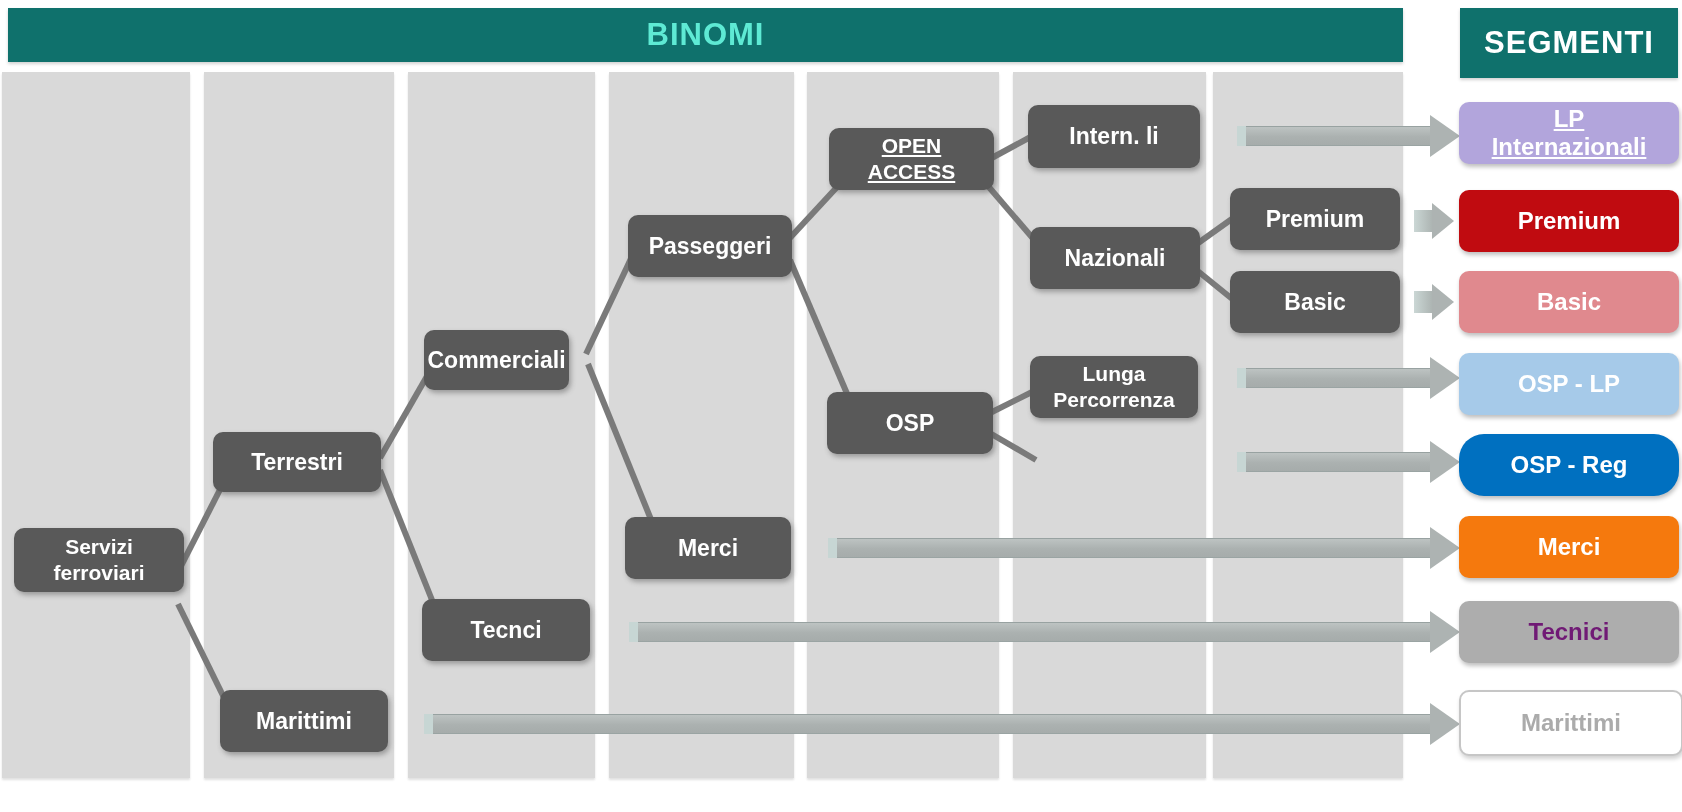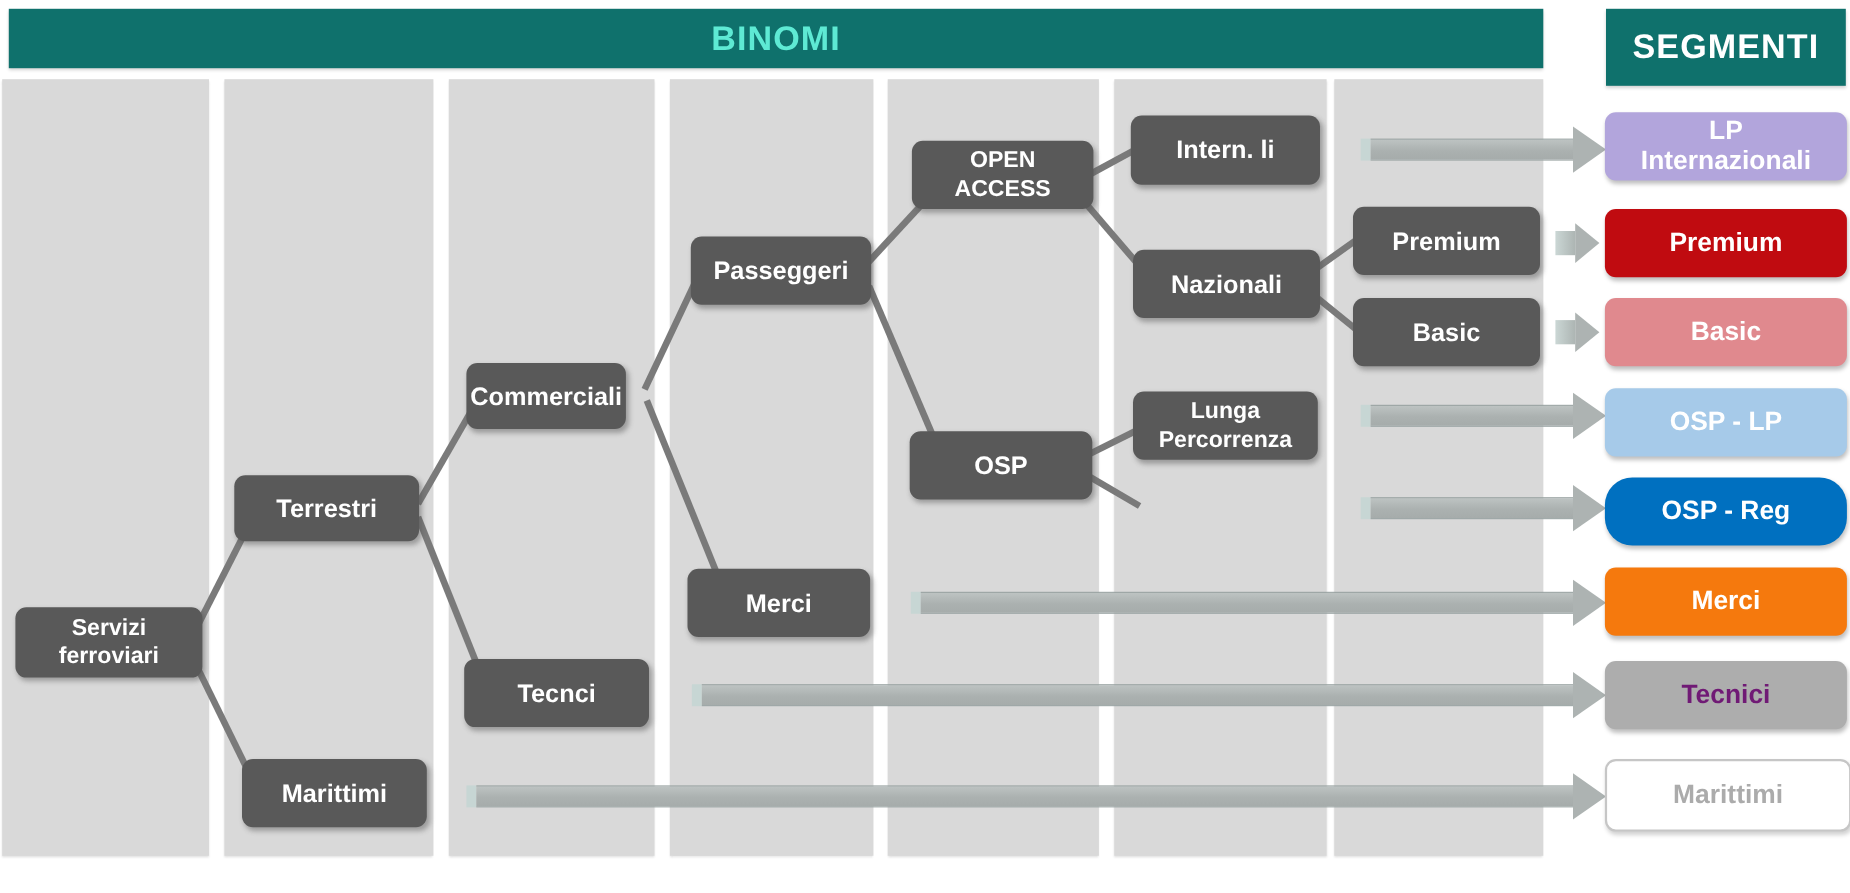--- a/index.html
+++ b/index.html
@@ -107,39 +107,39 @@
 
   <div class="arrow arrow-sm" style="left:1414px;top:203px;width:40px;height:36px">
     <div class="tail" style="top:7px"></div>
     <div class="head" style="left:18px;top:0"></div>
   </div>
   <div class="arrow arrow-sm" style="left:1414px;top:284px;width:40px;height:36px">
     <div class="tail" style="top:7px"></div>
     <div class="head" style="left:18px;top:0"></div>
   </div>
 
-  <div class="node two-line" style="left: 14px; top: 552px; width: 170px; height: 64px; background-color: rgb(89, 89, 89);">Servizi
+  <div class="node two-line" style="left: 14px; top: 528px; width: 170px; height: 64px; background-color: rgb(89, 89, 89);">Servizi
 ferroviari</div>
   <div class="node" style="left: 213px; top: 432px; width: 168px; height: 60px; background-color: rgb(89, 89, 89);">Terrestri</div>
   <div class="node" style="left: 220px; top: 690px; width: 168px; height: 62px; background-color: rgb(89, 89, 89);">Marittimi</div>
   <div class="node" style="left: 424px; top: 330px; width: 145px; height: 60px; background-color: rgb(89, 89, 89);">Commerciali</div>
   <div class="node" style="left: 422px; top: 599px; width: 168px; height: 62px; background-color: rgb(89, 89, 89);">Tecnci</div>
   <div class="node" style="left: 628px; top: 215px; width: 164px; height: 62px; background-color: rgb(89, 89, 89);">Passeggeri</div>
   <div class="node" style="left: 625px; top: 517px; width: 166px; height: 62px; background-color: rgb(89, 89, 89);">Merci</div>
-  <div class="node two-line" style="left: 829px; top: 128px; width: 165px; height: 62px; background-color: rgb(89, 89, 89);">OPEN
+  <div class="node two-line" style="left: 829px; top: 128px; width: 165px; height: 62px; background-color: rgb(89, 89, 89); text-decoration: underline;">OPEN
 ACCESS</div>
   <div class="node" style="left: 827px; top: 392px; width: 166px; height: 62px; background-color: rgb(89, 89, 89);">OSP</div>
   <div class="node" style="left: 1028px; top: 105px; width: 172px; height: 63px; background-color: rgb(89, 89, 89);">Intern. li</div>
   <div class="node" style="left: 1030px; top: 227px; width: 170px; height: 62px; background-color: rgb(89, 89, 89);">Nazionali</div>
   <div class="node two-line" style="left: 1030px; top: 356px; width: 168px; height: 62px; background-color: rgb(89, 89, 89);">Lunga
 Percorrenza</div>
   <div class="node" style="left: 1230px; top: 188px; width: 170px; height: 62px; background-color: rgb(89, 89, 89);">Premium</div>
   <div class="node" style="left: 1230px; top: 271px; width: 170px; height: 62px; background-color: rgb(89, 89, 89);">Basic</div>
 
-  <div class="seg" style="top: 102px; background-color: rgb(178, 165, 220); color: rgb(255, 255, 255);">LP
+  <div class="seg" style="top: 102px; background-color: rgb(178, 165, 220); color: rgb(255, 255, 255); text-decoration: underline;">LP
 Internazionali</div>
   <div class="seg" style="top: 190px; background-color: rgb(192, 11, 16); color: rgb(255, 255, 255);">Premium</div>
   <div class="seg" style="top: 271px; background-color: rgb(224, 137, 142); color: rgb(255, 255, 255);">Basic</div>
   <div class="seg" style="top: 353px; background-color: rgb(166, 202, 233); color: rgb(255, 255, 255);">OSP - LP</div>
   <div class="seg" style="top: 434px; background-color: rgb(0, 112, 192); color: rgb(255, 255, 255); border-radius: 25px;">OSP - Reg</div>
   <div class="seg" style="top: 516px; background-color: rgb(245, 121, 13); color: rgb(255, 255, 255);">Merci</div>
   <div class="seg" style="top: 601px; background-color: rgb(173, 173, 173); color: #701a75;">Tecnici</div>
   <div class="seg seg-outline" style="top: 690px; background-color: rgb(255, 255, 255); color: rgb(171, 171, 171); border-color: rgb(198, 198, 198);">Marittimi</div>
 
 </div>

